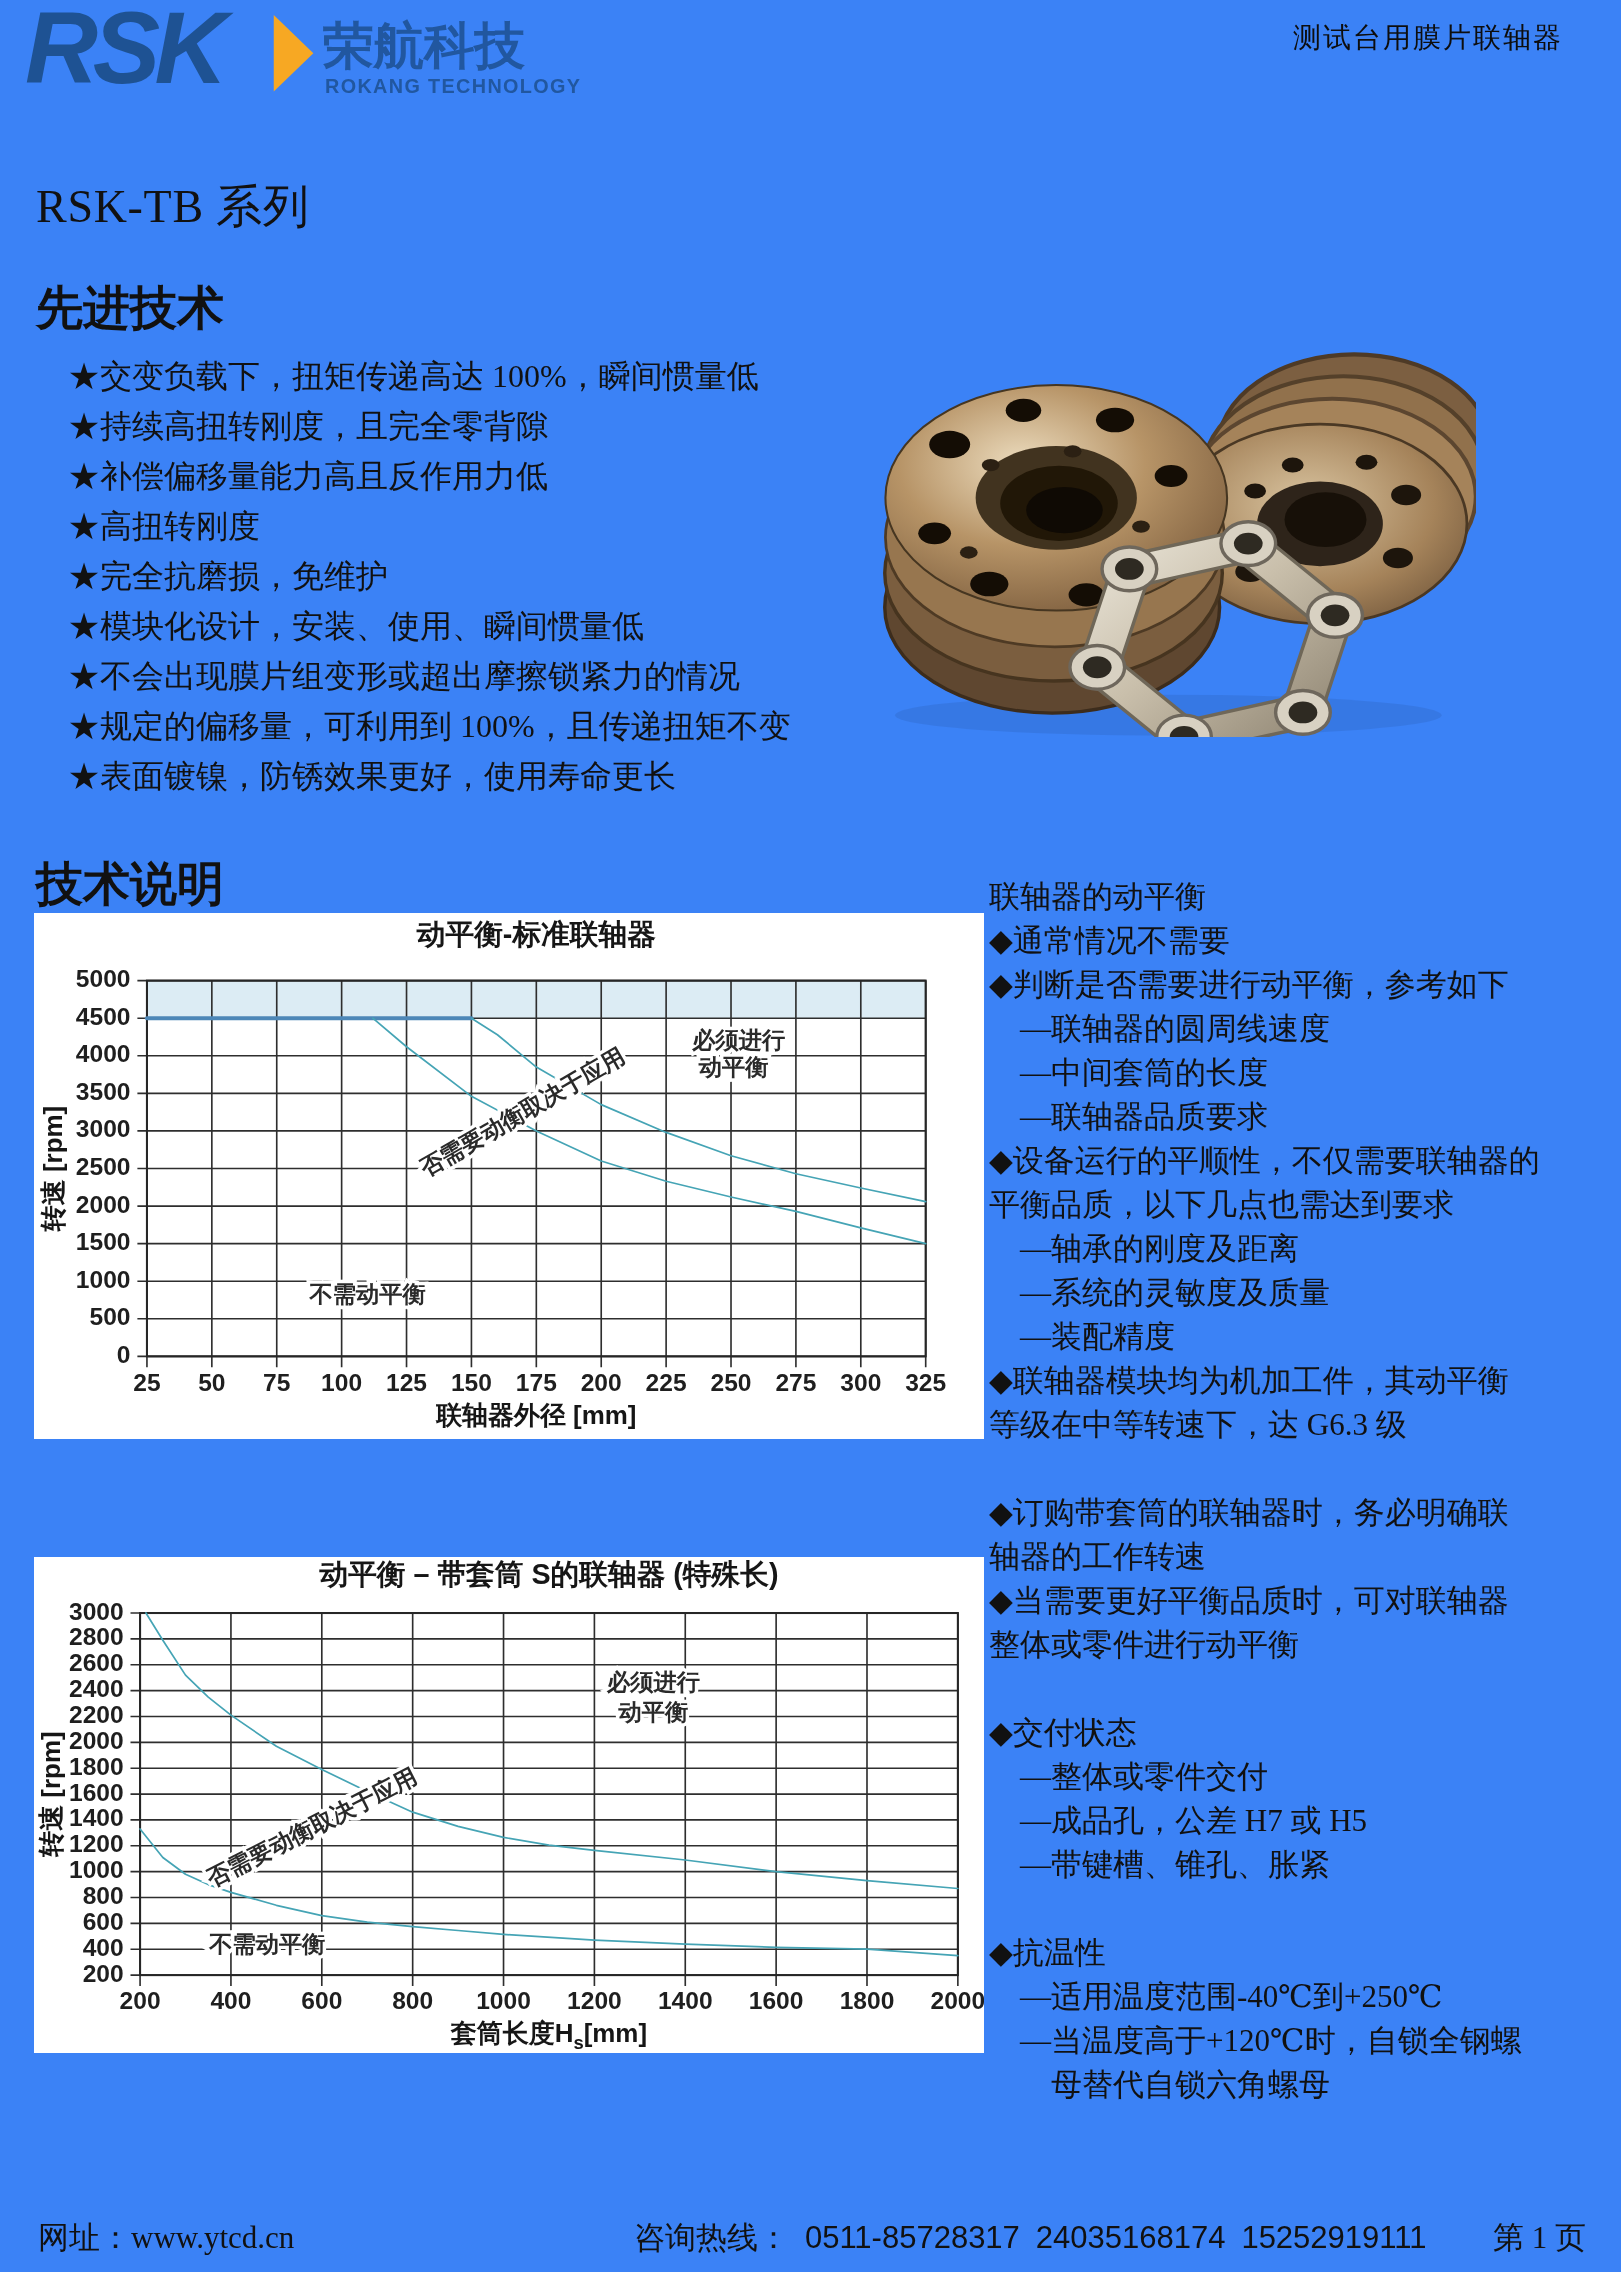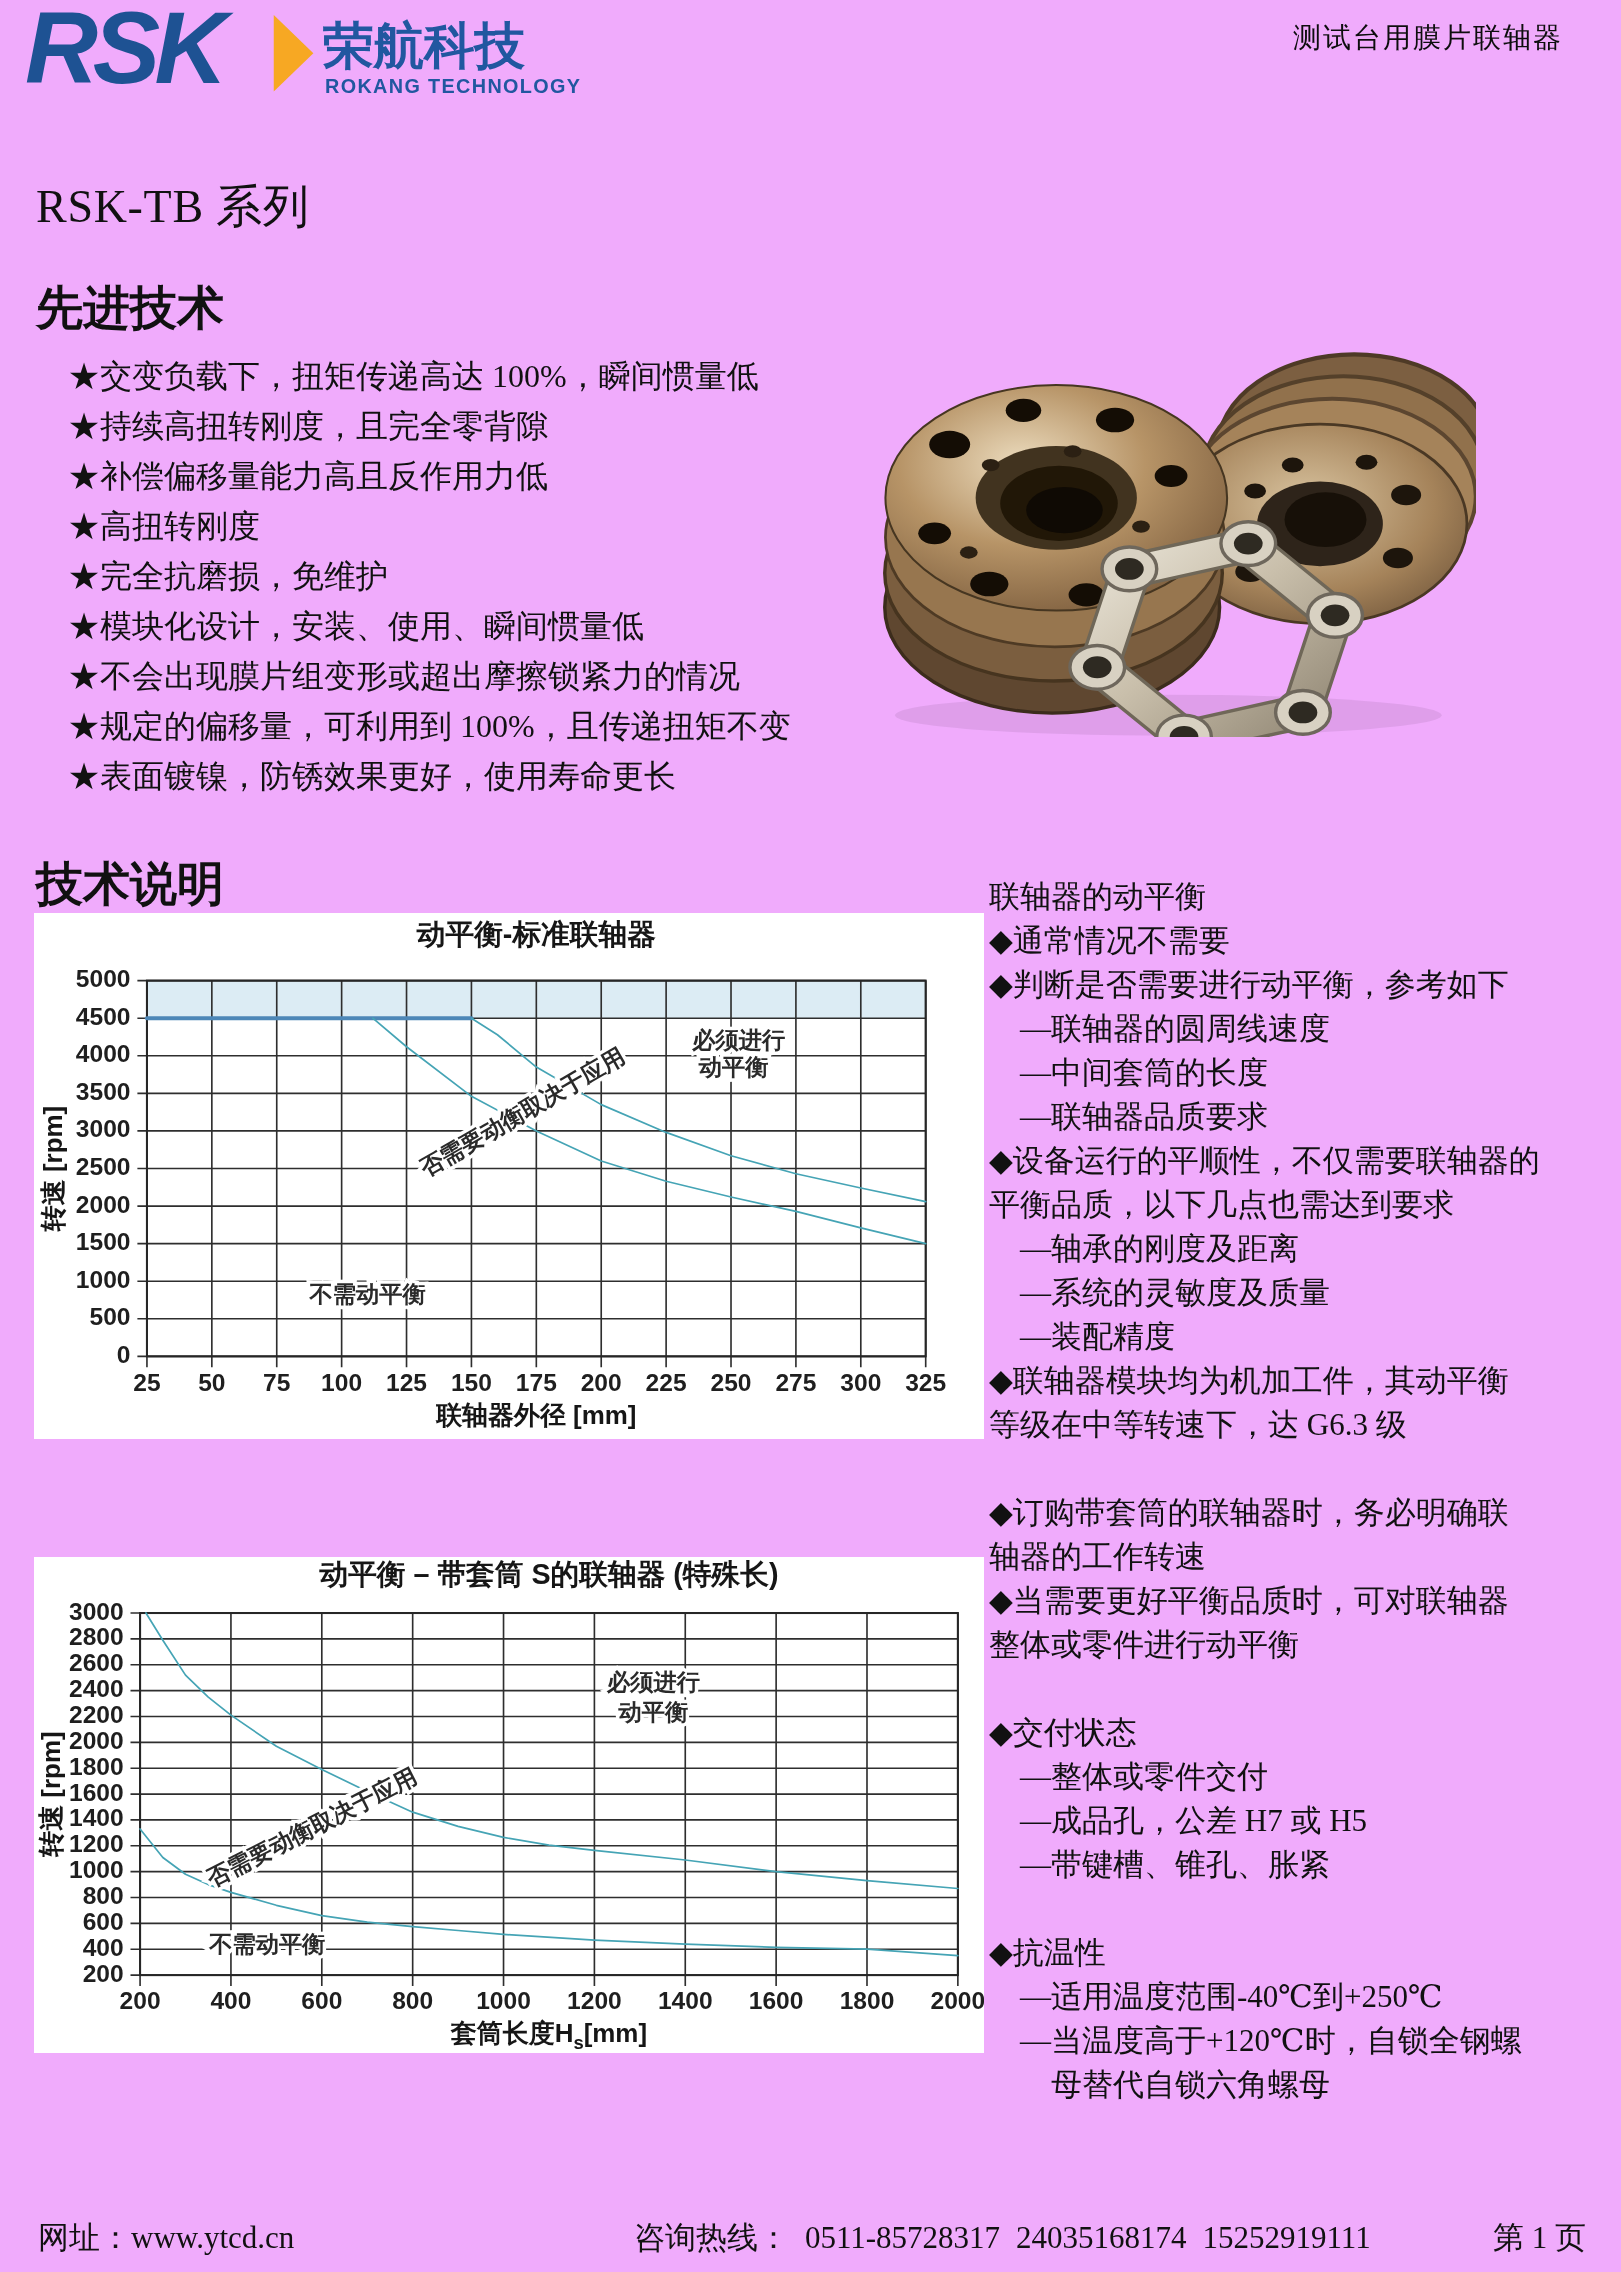--- a/index.html
+++ b/index.html
@@ -1,17 +1,17 @@
 <!DOCTYPE html>
 <html style="font-size:11px"><head>
 <meta charset="utf-8">
 <style>
   html,body{margin:0;padding:0;background:#888;}
   .page{
-    position:relative;width:1621px;height:2273px;background:#f0abfc;
+    position:relative;width:1621px;height:2273px;background:#3b82f6;
     font-family:"Liberation Serif","DejaVu Serif",serif;color:#111;overflow:hidden;
   }
   .abs{position:absolute;}
   
   .doc-title{right:58px;top:19px;font-size:28px;letter-spacing:2px;color:#0d0d0d;}
   
   .series-title{left:36px;top:176px;font-size:46px;font-weight:400;letter-spacing:0.7px;}
   .h2{font-size:47px;font-weight:700;}
   .adv-heading{left:36px;top:277px;}
   .tech-heading{left:36px;top:853px;}
@@ -22,21 +22,21 @@
   .rightcol{left:989px;top:875px;width:642px;}
   .rightcol .spec-line{font-size:31px;line-height:44px;white-space:pre-wrap;}
   
   .chart-box{background:#fff;}
   .chart-box svg{display:block;}
   
   .footer{left:0;top:2211px;width:1621px;height:48px;font-size:31px;margin-top:6px;}
   .footer .site{position:absolute;left:38px;top:0;}
   .footer .hotline{position:absolute;left:634px;top:0;}
   .footer .hotline span{margin-right:8.2px;}
-  .footer .phone{margin-right:27px;font-family:Liberation Serif, serif;}
+  .footer .phone{margin-right:27px;font-family:Liberation Sans, sans-serif;}
   .footer .pageno{position:absolute;right:35px;top:0;}
 </style>
 </head>
 <body>
 
 <div class="page">
 
   <div class="abs" style="left:20.5px;top:4.1px;width:567px;height:97px;">
     <svg width="567" height="97" viewBox="0 0 830 142">
       <text x="6" y="116" font-family="Liberation Sans, DejaVu Sans, sans-serif" font-size="148" font-weight="800" font-style="italic" letter-spacing="-8" fill="#1e5293">RSK</text>

